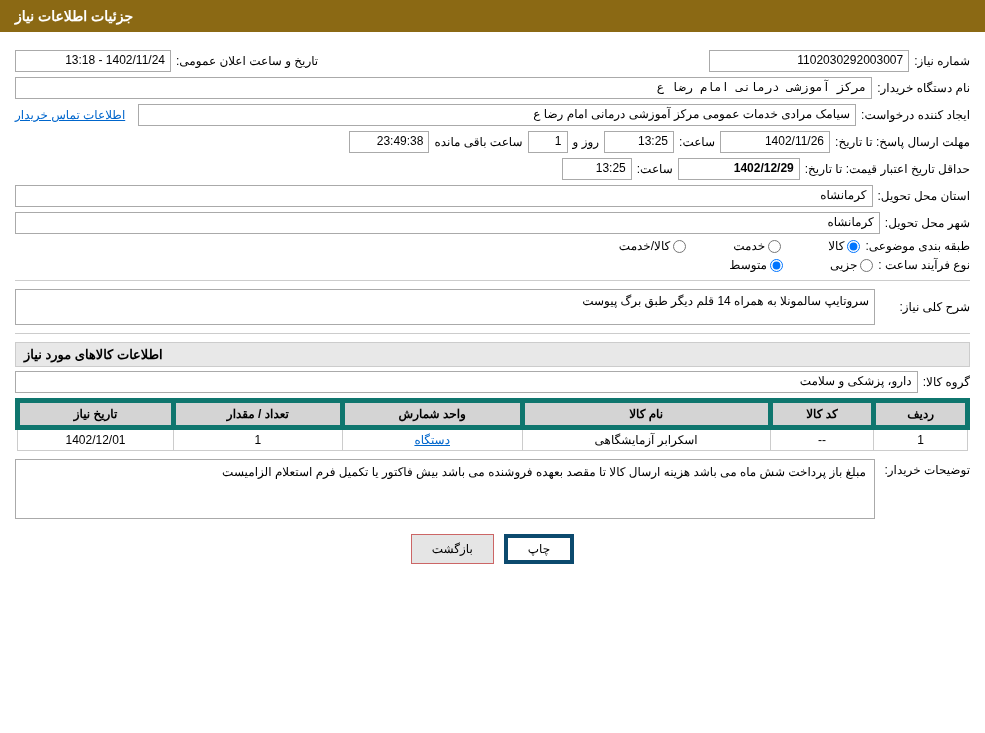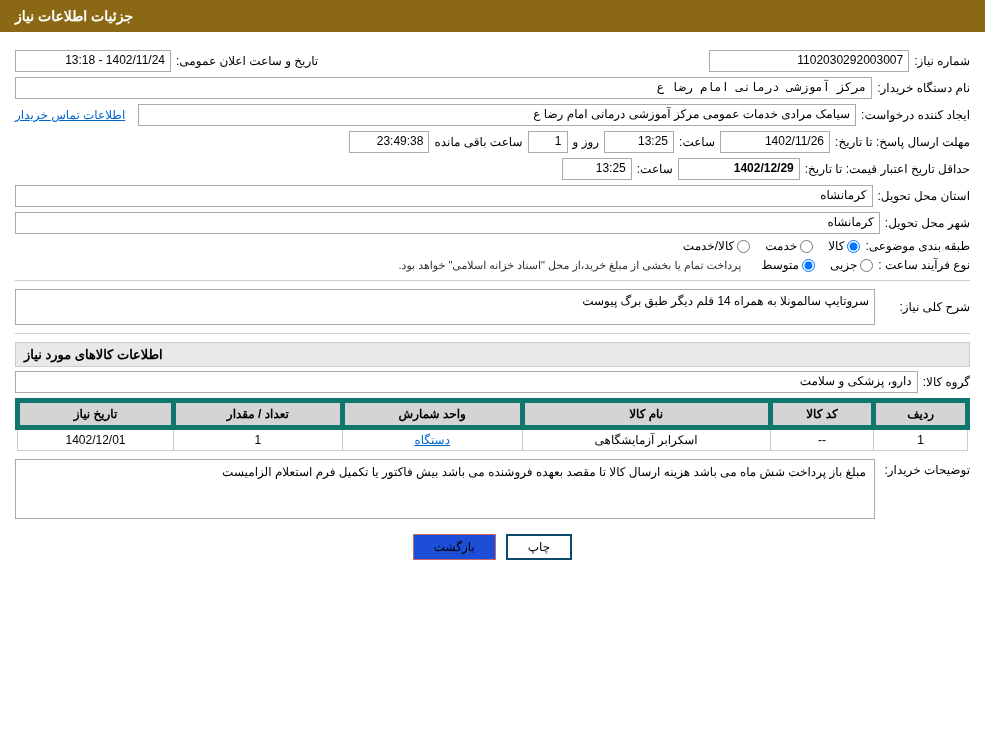--- a/index.html
+++ b/index.html
@@ -38,20 +38,21 @@
     }
     .radio-group {
       display: flex;
       gap: 15px;
       align-items: center;
     }
     .radio-label {
       display: flex;
       align-items: flex-end;
       gap: 3px;
+      margin-left: 32px;
     }
     .section-header {
       background: #e8e8e8;
       border: 1px solid #ccc;
       padding: 4px 8px;
       font-weight: bold;
       text-align: left;
       margin: 8px 0 4px 0;
       font-size: 13px;
     }
@@ -75,26 +76,26 @@
     }
     .btn {
       padding: 4px 20px;
       border: 1px solid #999;
       background: #f5f5f5;
       cursor: pointer;
       font-size: 12px;
       font-family: Tahoma, Arial, sans-serif;
     }
     .btn-pink {
-      background: #1d4ed8;
+      background: #e5e5e5;
       border: 1px solid #cc6666;
     }
     .btn-white {
       background: #fff;
-      border: 2px solid #0c4a6e;
+      border: 4px solid #0c4a6e;
     }
     .bottom-buttons {
       display: flex;
       justify-content: center;
       gap: 10px;
       margin: 15px 0;
     }
     .textarea-box {
       border: 1px solid #aaa;
       background: #fff;
@@ -211,21 +212,20 @@
       <div class="radio-group">
         <label class="radio-label">
           <input type="radio" name="farayand" style="">
           <span>جزیی</span>
         </label>
         <label class="radio-label">
           <input type="radio" name="farayand" checked="" style="">
           <span>متوسط</span>
         </label>
       </div>
-      <span style="margin-right:15px; color:#333; font-size:11px;">پرداخت تمام یا بخشی از مبلغ خرید،از محل "اسناد خزانه اسلامی" خواهد بود.</span>
     </div>
 
     <hr class="divider">
 
     <div class="info-row">
       <span class="lbl" style="min-width:90px;">شرح کلی نیاز:</span>
       <div class="field" style="flex:1; min-height:36px; padding-top:4px;">سروتایپ سالمونلا به همراه 14 قلم دیگر طبق برگ پیوست</div>
     </div>
 
     <hr class="divider">

